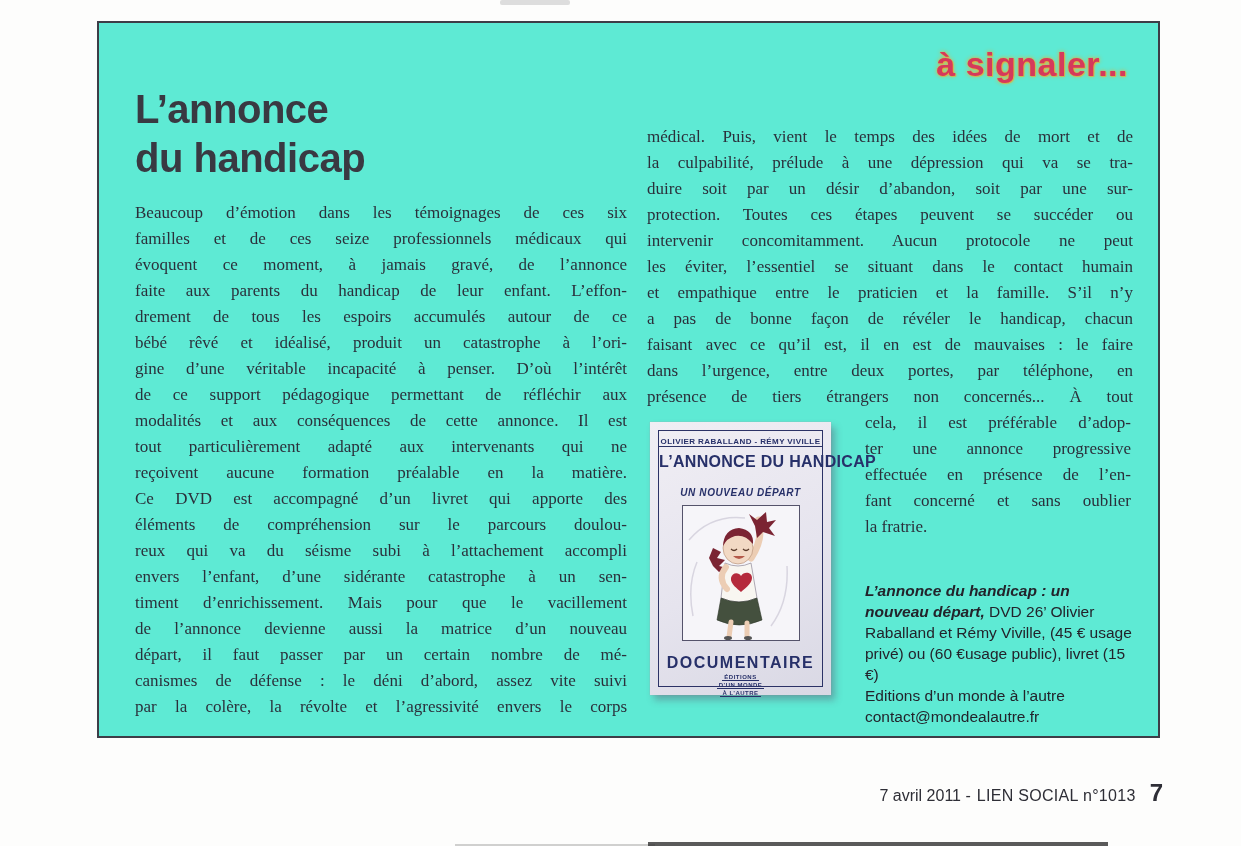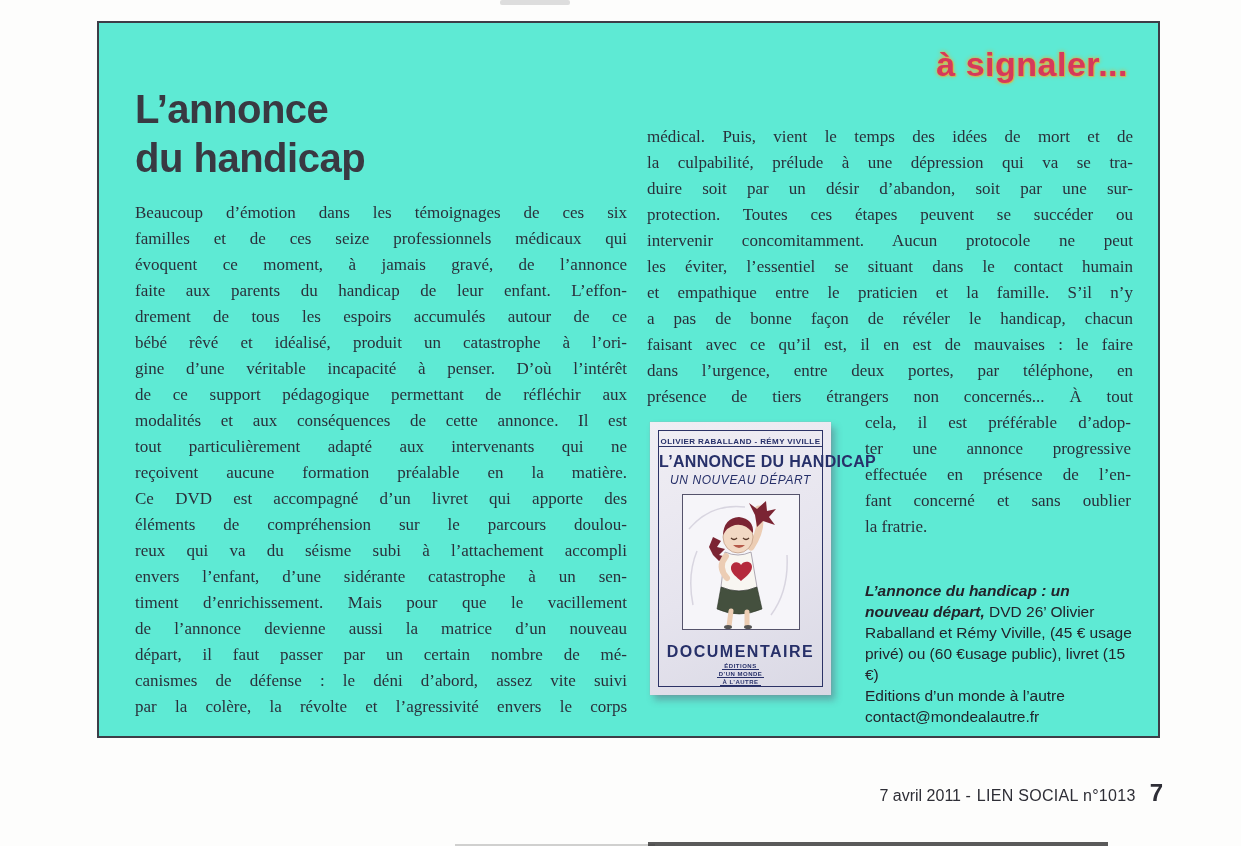--- a/index.html
+++ b/index.html
@@ -47,21 +47,21 @@
   .cover-authors {
     margin-top:6px; border-bottom:1px solid #2c3266;
     font-size:8px; font-weight:700; letter-spacing:0.4px; color:#273069;
     text-transform:uppercase; white-space:nowrap;
   }
   .cover-title {
     margin-top:6px; font-size:16px; font-weight:700; letter-spacing:0.3px;
     color:#273069; text-transform:uppercase; white-space:nowrap;
   }
   .cover-subtitle {
-    margin-top:2px; font-size:12px; font-weight:400; font-style:italic;
+    margin-top:16px; font-size:10px; font-weight:700; font-style:italic;
     letter-spacing:0.6px; color:#273069; text-transform:uppercase;
   }
   .cover-art {
     margin:7px auto 0 auto; width:118px; height:136px;
     background:#f6f5f9; border:1px solid #55536b; box-sizing:border-box;
   }
   .cover-genre {
     margin-top:13px; font-size:16px; font-weight:700; letter-spacing:1.5px;
     color:#273069; text-transform:uppercase;
   }

